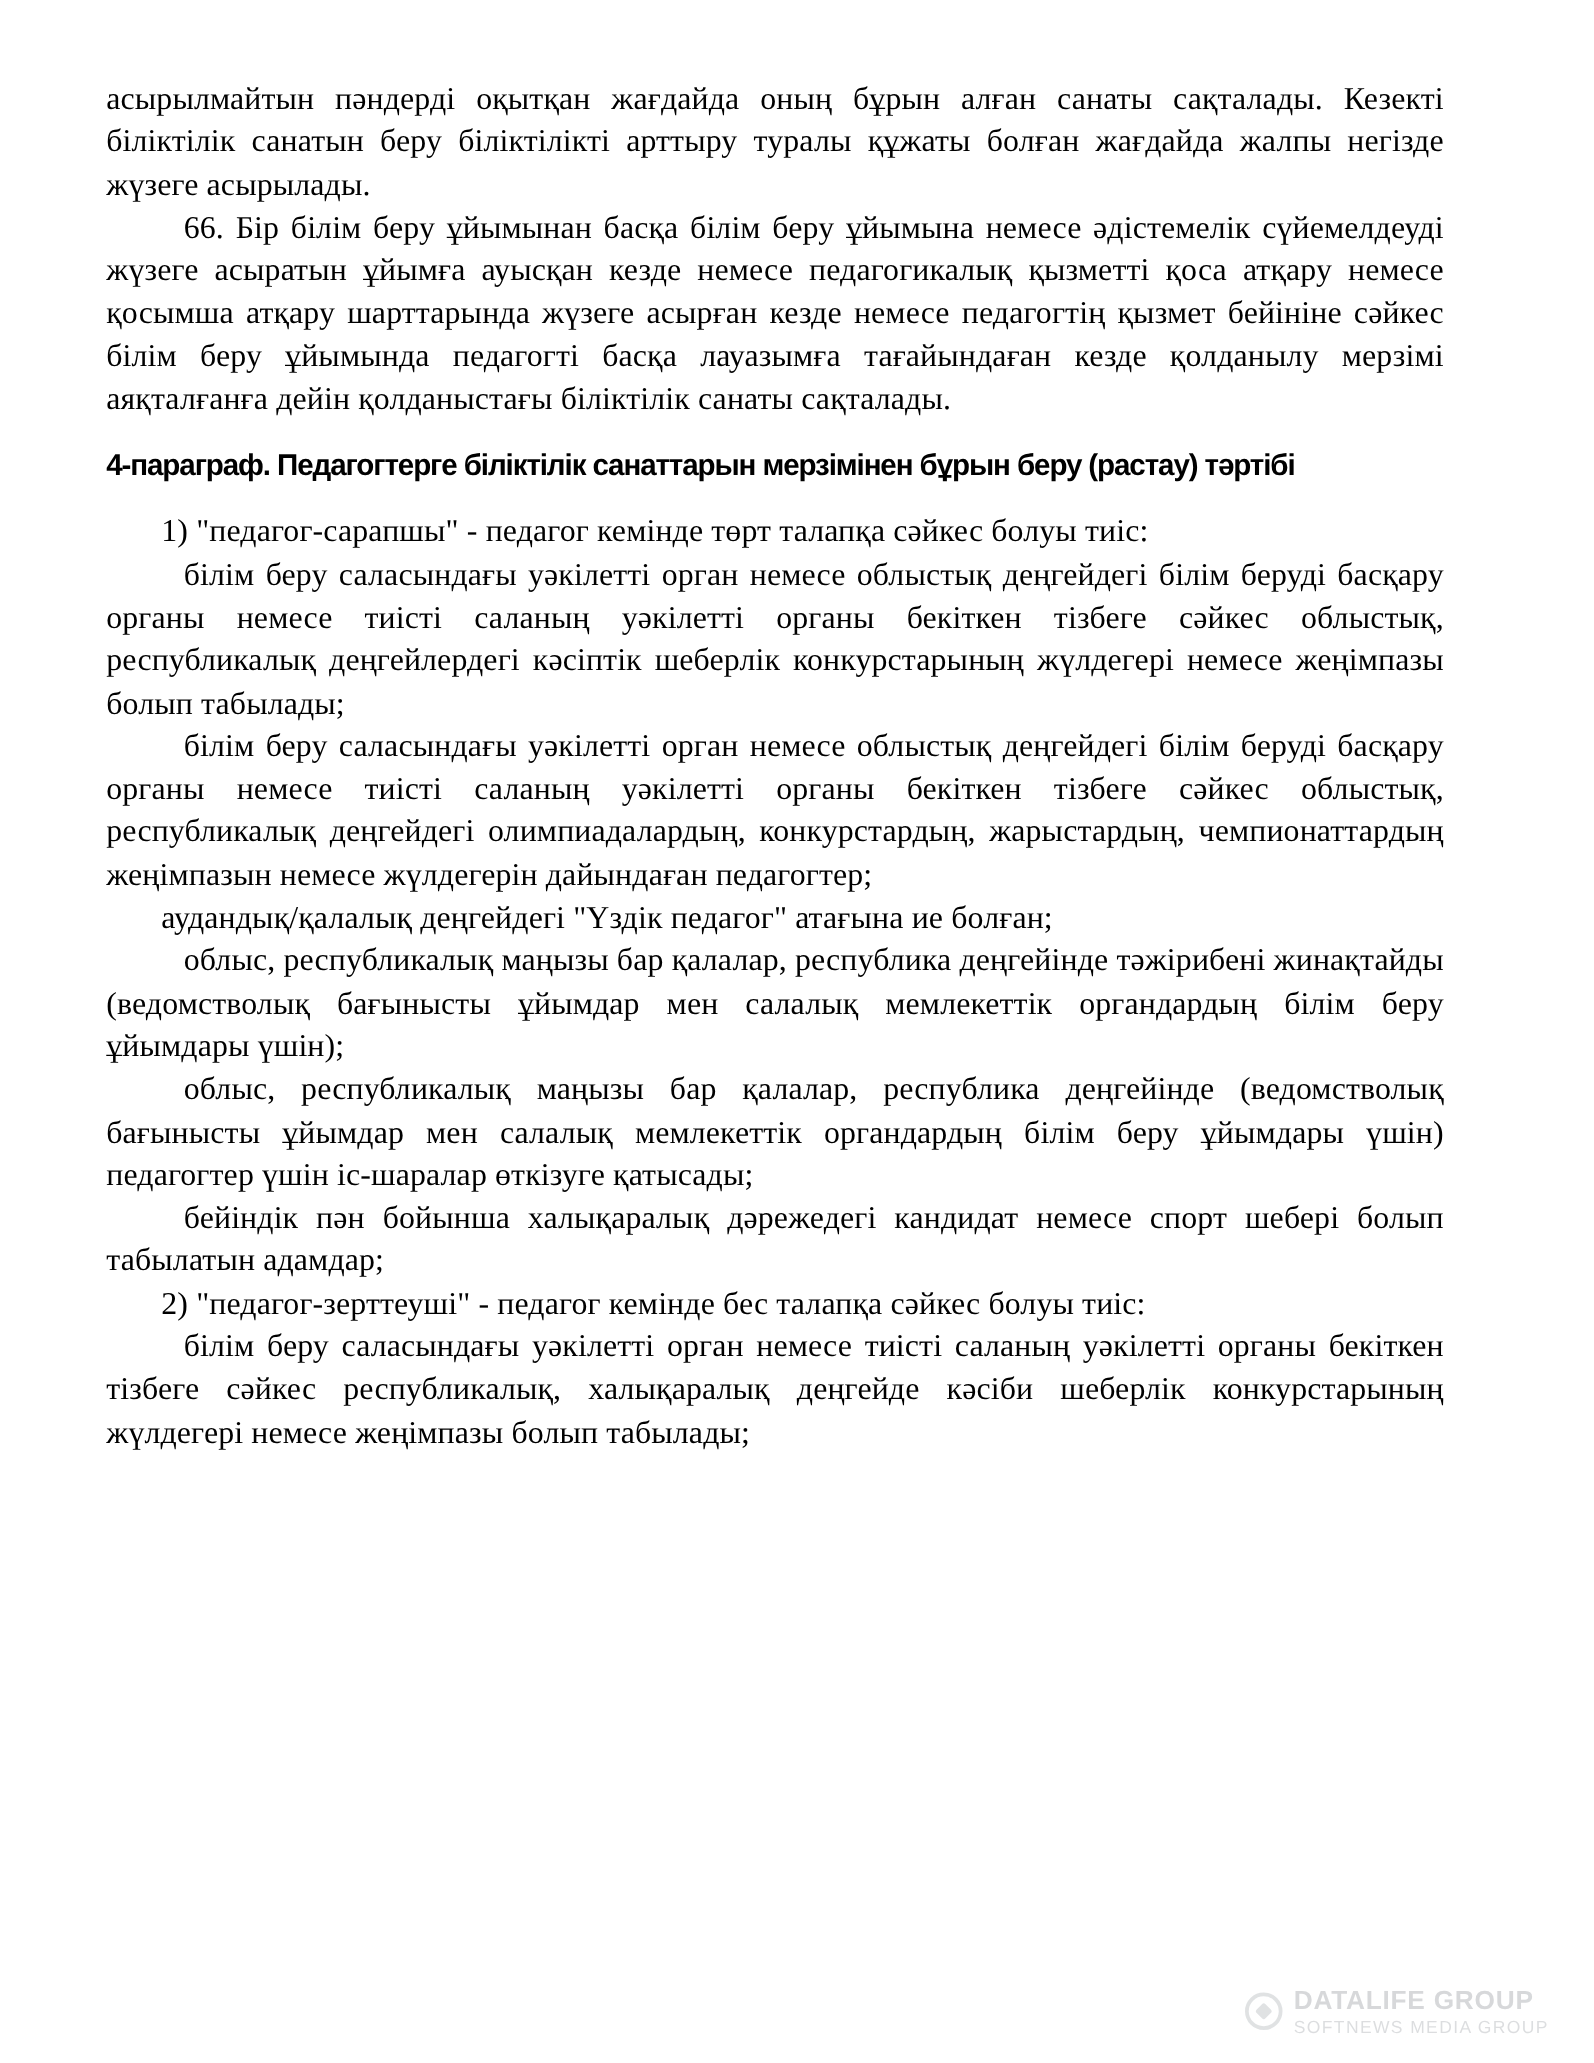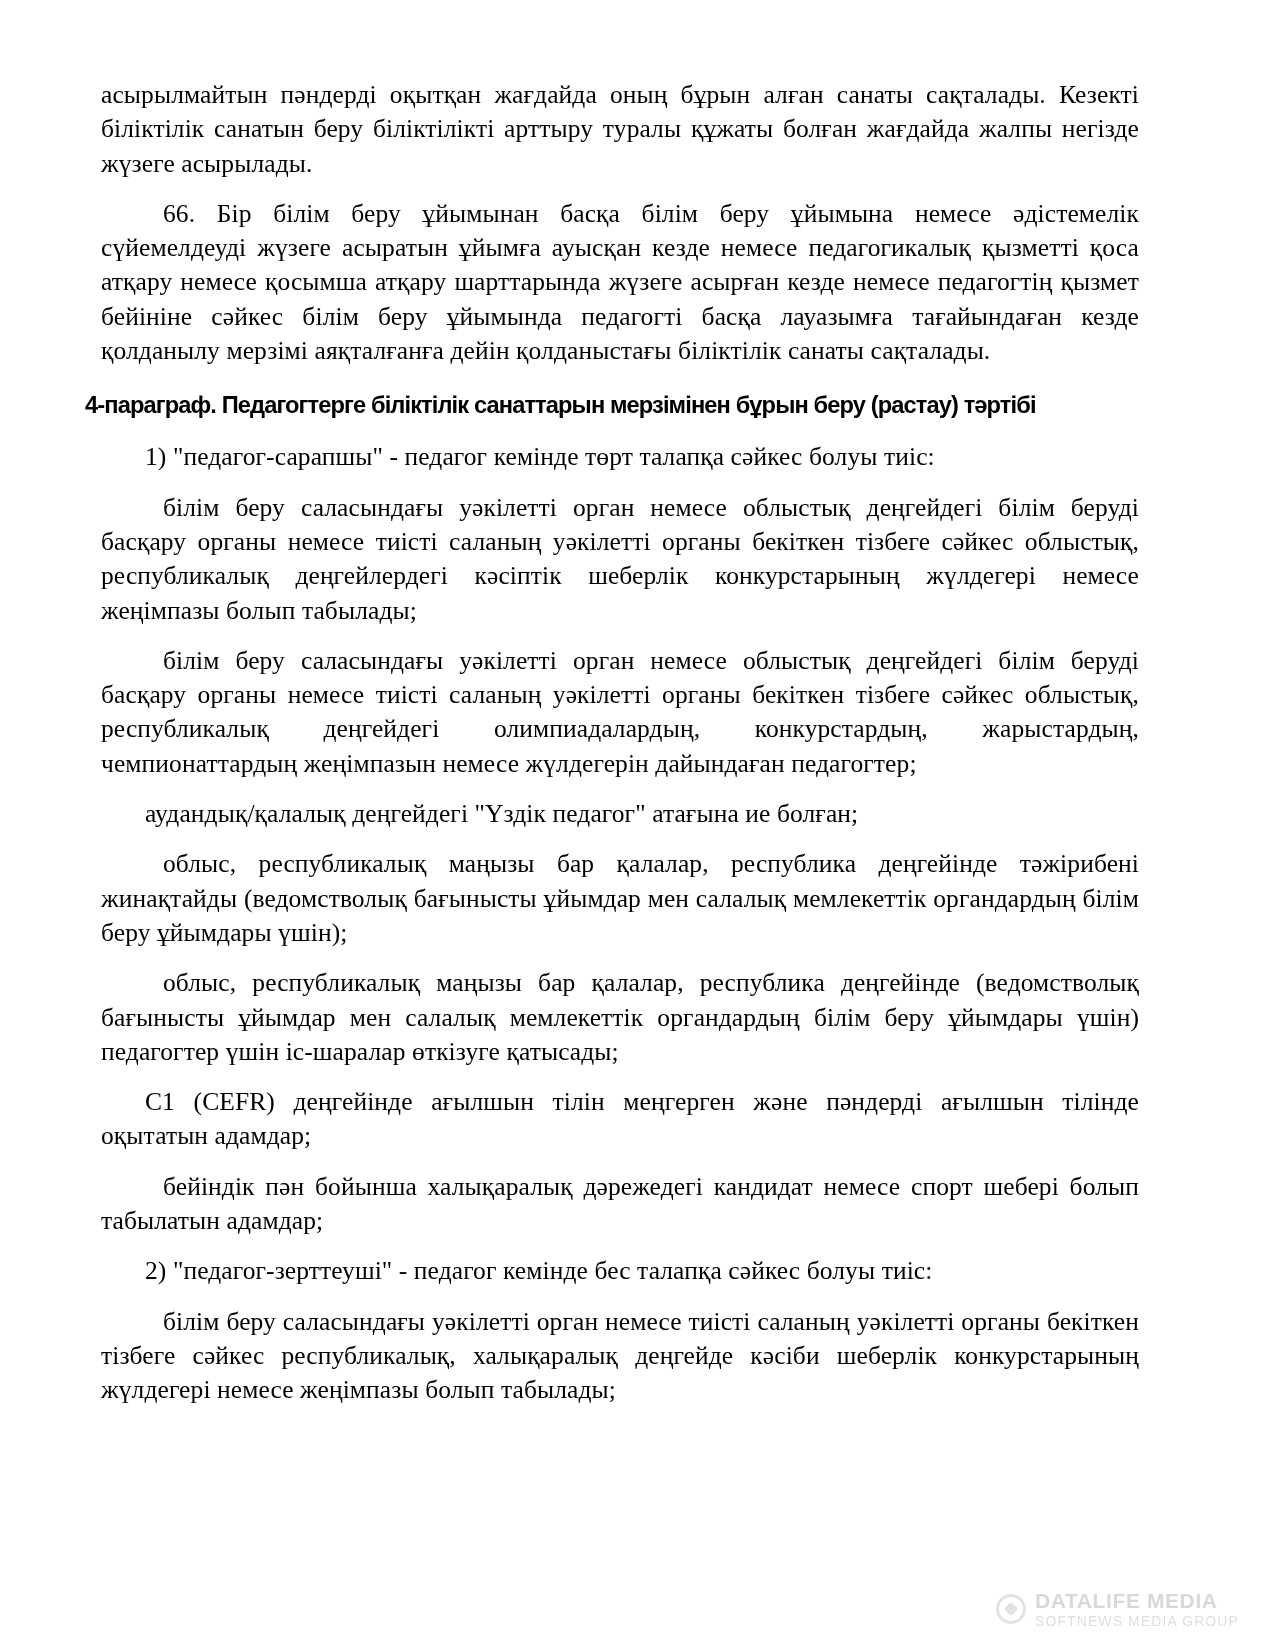--- a/index.html
+++ b/index.html
@@ -21,21 +21,21 @@
     top: 0;
     width: 1275px;
     height: 1650px;
     box-sizing: border-box;
     padding: 62px 120px 0 85px;
   }
   .doc-body {
     width: 1070px;
   }
   p {
-    margin: 16px;
+    margin: 0;
     font-size: 25.5px;
     line-height: 1.345;
     text-align: justify;
     text-justify: inter-word;
     letter-spacing: 0.1px;
   }
   p.noindent { text-indent: 0; }
   p.indent-md { text-indent: 44px; }
   p.indent-lg { text-indent: 62px; }
 
@@ -120,31 +120,30 @@
     <p class="indent-lg">білім беру саласындағы уәкілетті орган немесе облыстық деңгейдегі білім беруді басқару органы немесе тиісті саланың уәкілетті органы бекіткен тізбеге сәйкес облыстық, республикалық деңгейлердегі кәсіптік шеберлік конкурстарының жүлдегері немесе жеңімпазы болып табылады;</p>
 
     <p class="indent-lg">білім беру саласындағы уәкілетті орган немесе облыстық деңгейдегі білім беруді басқару органы немесе тиісті саланың уәкілетті органы бекіткен тізбеге сәйкес облыстық, республикалық деңгейдегі олимпиадалардың, конкурстардың, жарыстардың, чемпионаттардың жеңімпазын немесе жүлдегерін дайындаған педагогтер;</p>
 
     <p class="indent-md">аудандық/қалалық деңгейдегі "Үздік педагог" атағына ие болған;</p>
 
     <p class="indent-lg">облыс, республикалық маңызы бар қалалар, республика деңгейінде тәжірибені жинақтайды (ведомстволық бағынысты ұйымдар мен салалық мемлекеттік органдардың білім беру ұйымдары үшін);</p>
 
     <p class="indent-lg">облыс, республикалық маңызы бар қалалар, республика деңгейінде (ведомстволық бағынысты ұйымдар мен салалық мемлекеттік органдардың білім беру ұйымдары үшін) педагогтер үшін іс-шаралар өткізуге қатысады;</p>
 
-    <p class="indent-md">C1 (CEFR) деңгейінде ағылшын тілін меңгерген және пәндерді ағылшын тілінде оқытатын адамдар;</p>
 
     <p class="indent-lg">бейіндік пән бойынша халықаралық дәрежедегі кандидат немесе спорт шебері болып табылатын адамдар;</p>
 
 
     <p class="indent-md">2) "педагог-зерттеуші" - педагог кемінде бес талапқа сәйкес болуы тиіс:</p>
 
     <p class="indent-lg">білім беру саласындағы уәкілетті орган немесе тиісті саланың уәкілетті органы бекіткен тізбеге сәйкес республикалық, халықаралық деңгейде кәсіби шеберлік конкурстарының жүлдегері немесе жеңімпазы болып табылады;</p>
 
   </div>
 
   <div class="watermark">
     <span class="wm-logo"></span>
     <span class="wm-text">
-      <span class="wm-title">DATALIFE MEDIA</span>
+      <span class="wm-title">DATALIFE GROUP</span>
       <span class="wm-sub">SOFTNEWS MEDIA GROUP</span>
     </span>
   </div>
 </div>
 
 </body></html>

